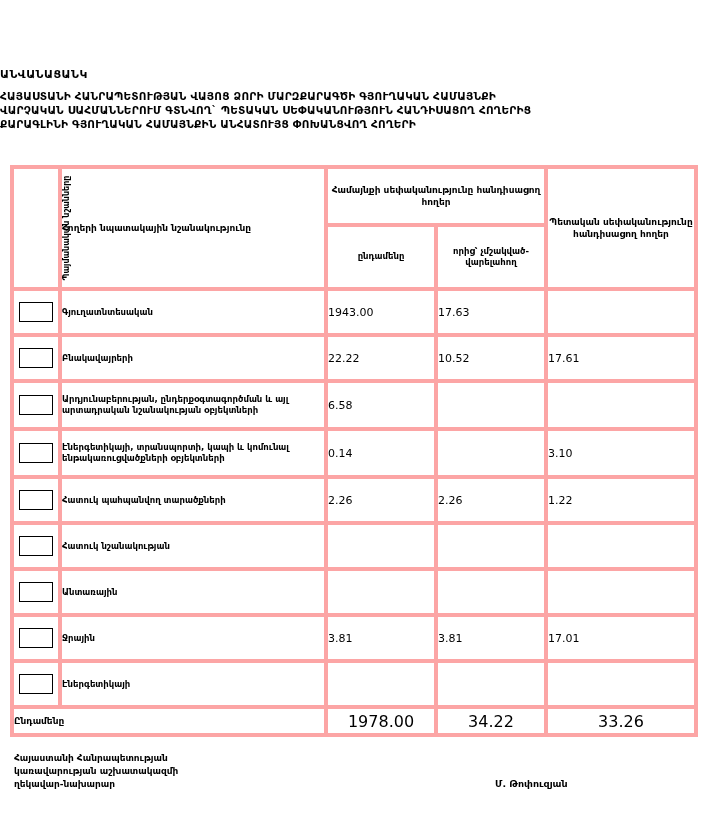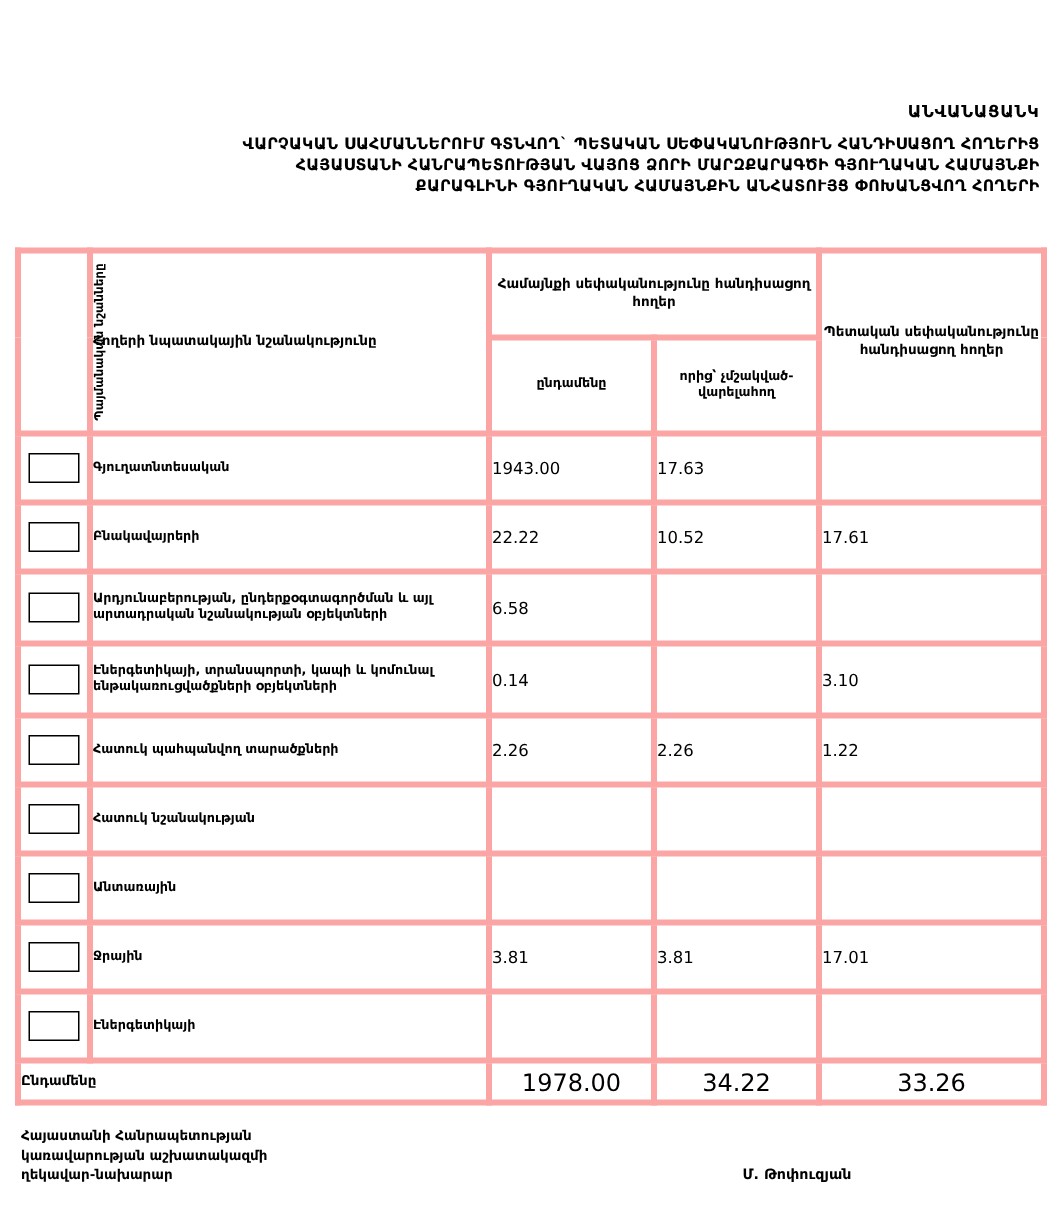--- a/index.html
+++ b/index.html
@@ -31,21 +31,21 @@
     font-weight: bold;
     line-height: 12px;
     white-space: nowrap;
   }
   
   .title-block {
     position: absolute;
     top: 68px;
     left: 0;
     width: 693px;
-    text-align: right;
+    text-align: left;
   }
   .title-main {
     font-size: 11px;
     font-weight: bold;
     letter-spacing: 0.5px;
     margin-bottom: 8px;
   }
   .title-sub {
     font-size: 10.5px;
     font-weight: bold;
@@ -173,22 +173,22 @@
   }
 </style>
 </head>
 <body>
 
 <div class="page">
 
 
   <div class="title-block">
     <div class="title-main">ԱՆՎԱՆԱՑԱՆԿ</div>
+    <div class="title-sub">ՀԱՅԱՍՏԱՆԻ ՀԱՆՐԱՊԵՏՈՒԹՅԱՆ ՎԱՅՈՑ ՁՈՐԻ ՄԱՐԶՔԱՐԱԳԾԻ ԳՅՈՒՂԱԿԱՆ ՀԱՄԱՅՆՔԻ</div>
     <div class="title-sub">ՎԱՐՉԱԿԱՆ ՍԱՀՄԱՆՆԵՐՈՒՄ ԳՏՆՎՈՂ` ՊԵՏԱԿԱՆ ՍԵՓԱԿԱՆՈՒԹՅՈՒՆ ՀԱՆԴԻՍԱՑՈՂ ՀՈՂԵՐԻՑ</div>
-    <div class="title-sub">ՀԱՅԱՍՏԱՆԻ ՀԱՆՐԱՊԵՏՈՒԹՅԱՆ ՎԱՅՈՑ ՁՈՐԻ ՄԱՐԶՔԱՐԱԳԾԻ ԳՅՈՒՂԱԿԱՆ ՀԱՄԱՅՆՔԻ</div>
     <div class="title-sub">ՔԱՐԱԳԼԻՆԻ ԳՅՈՒՂԱԿԱՆ ՀԱՄԱՅՆՔԻՆ ԱՆՀԱՏՈՒՅՑ ՓՈԽԱՆՑՎՈՂ ՀՈՂԵՐԻ</div>
   </div>
 
   <div class="tbl-wrap">
     <table class="main">
       <colgroup>
         <col class="col-mark">
         <col class="col-name">
         <col class="col-total">
         <col class="col-part">

